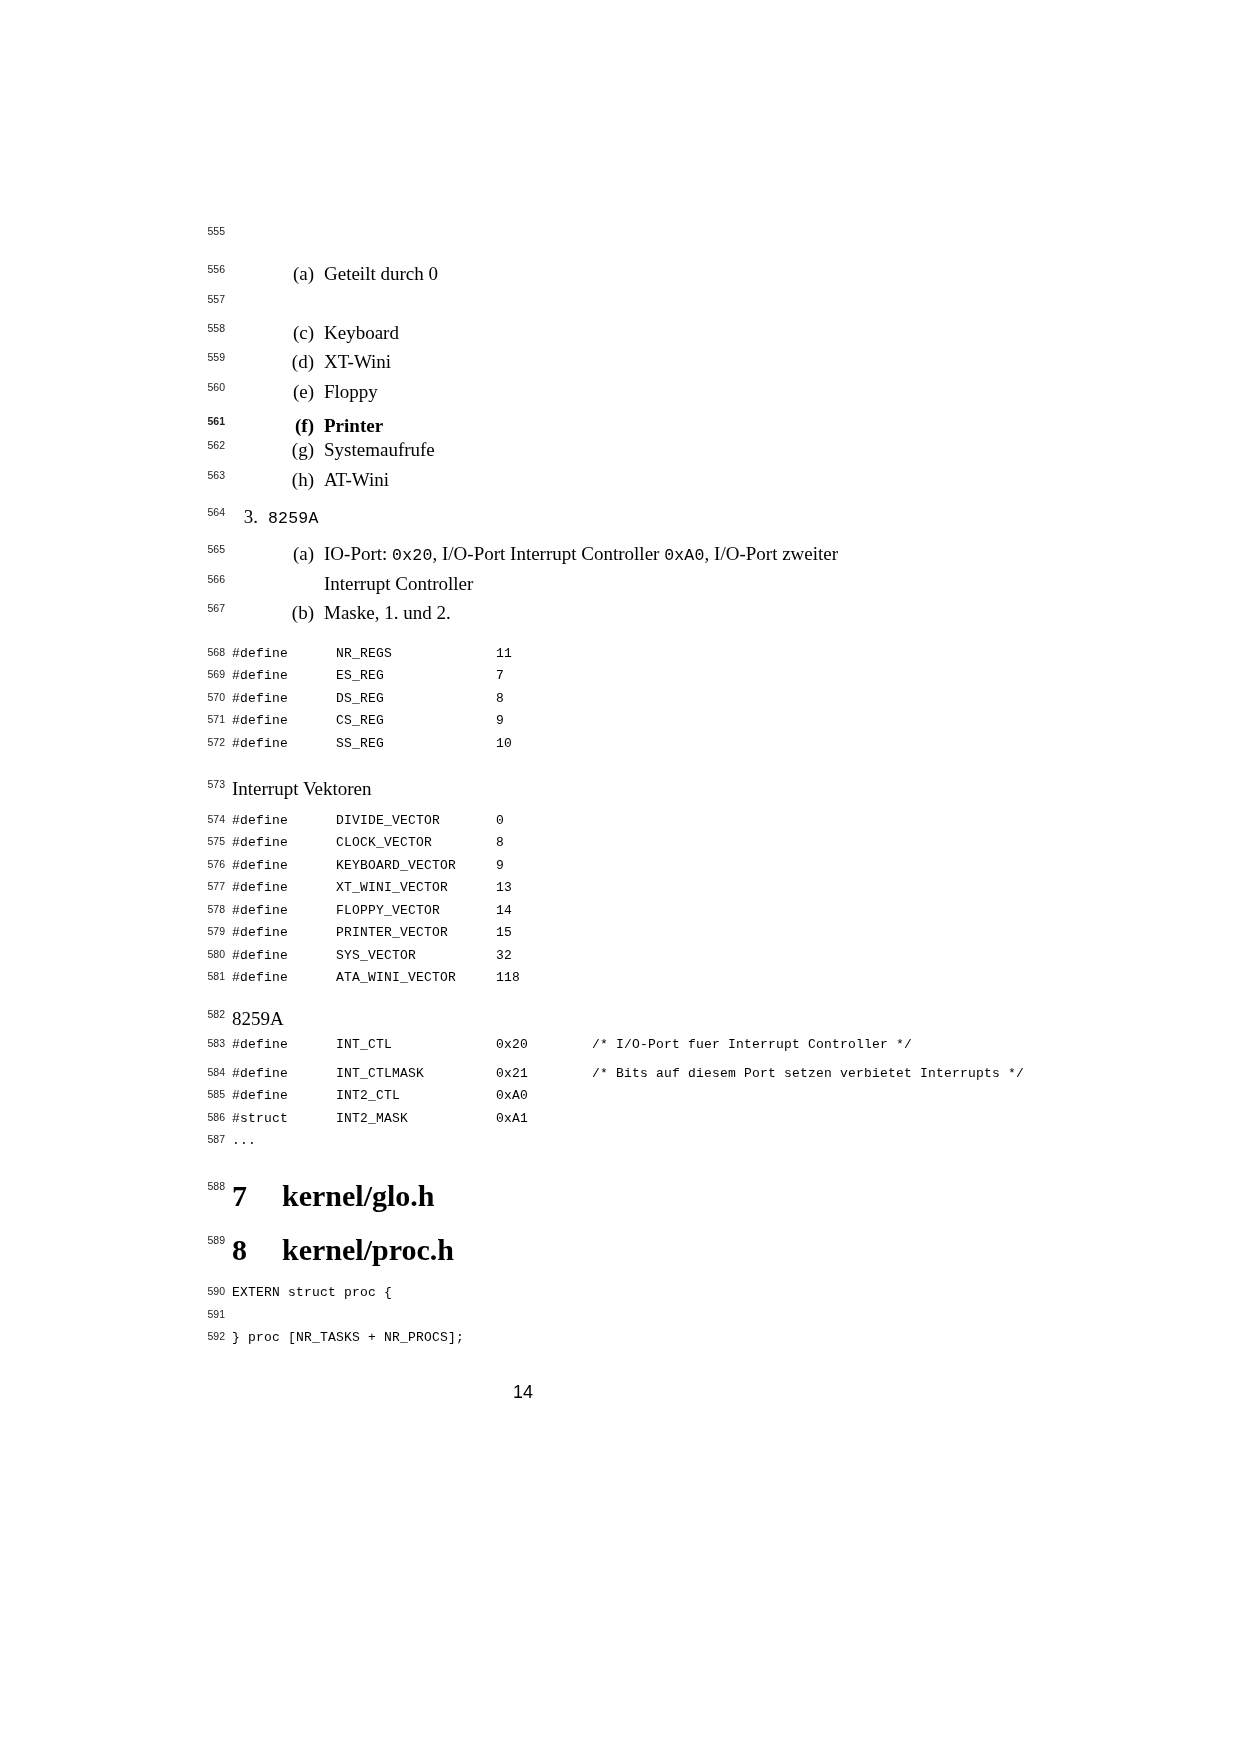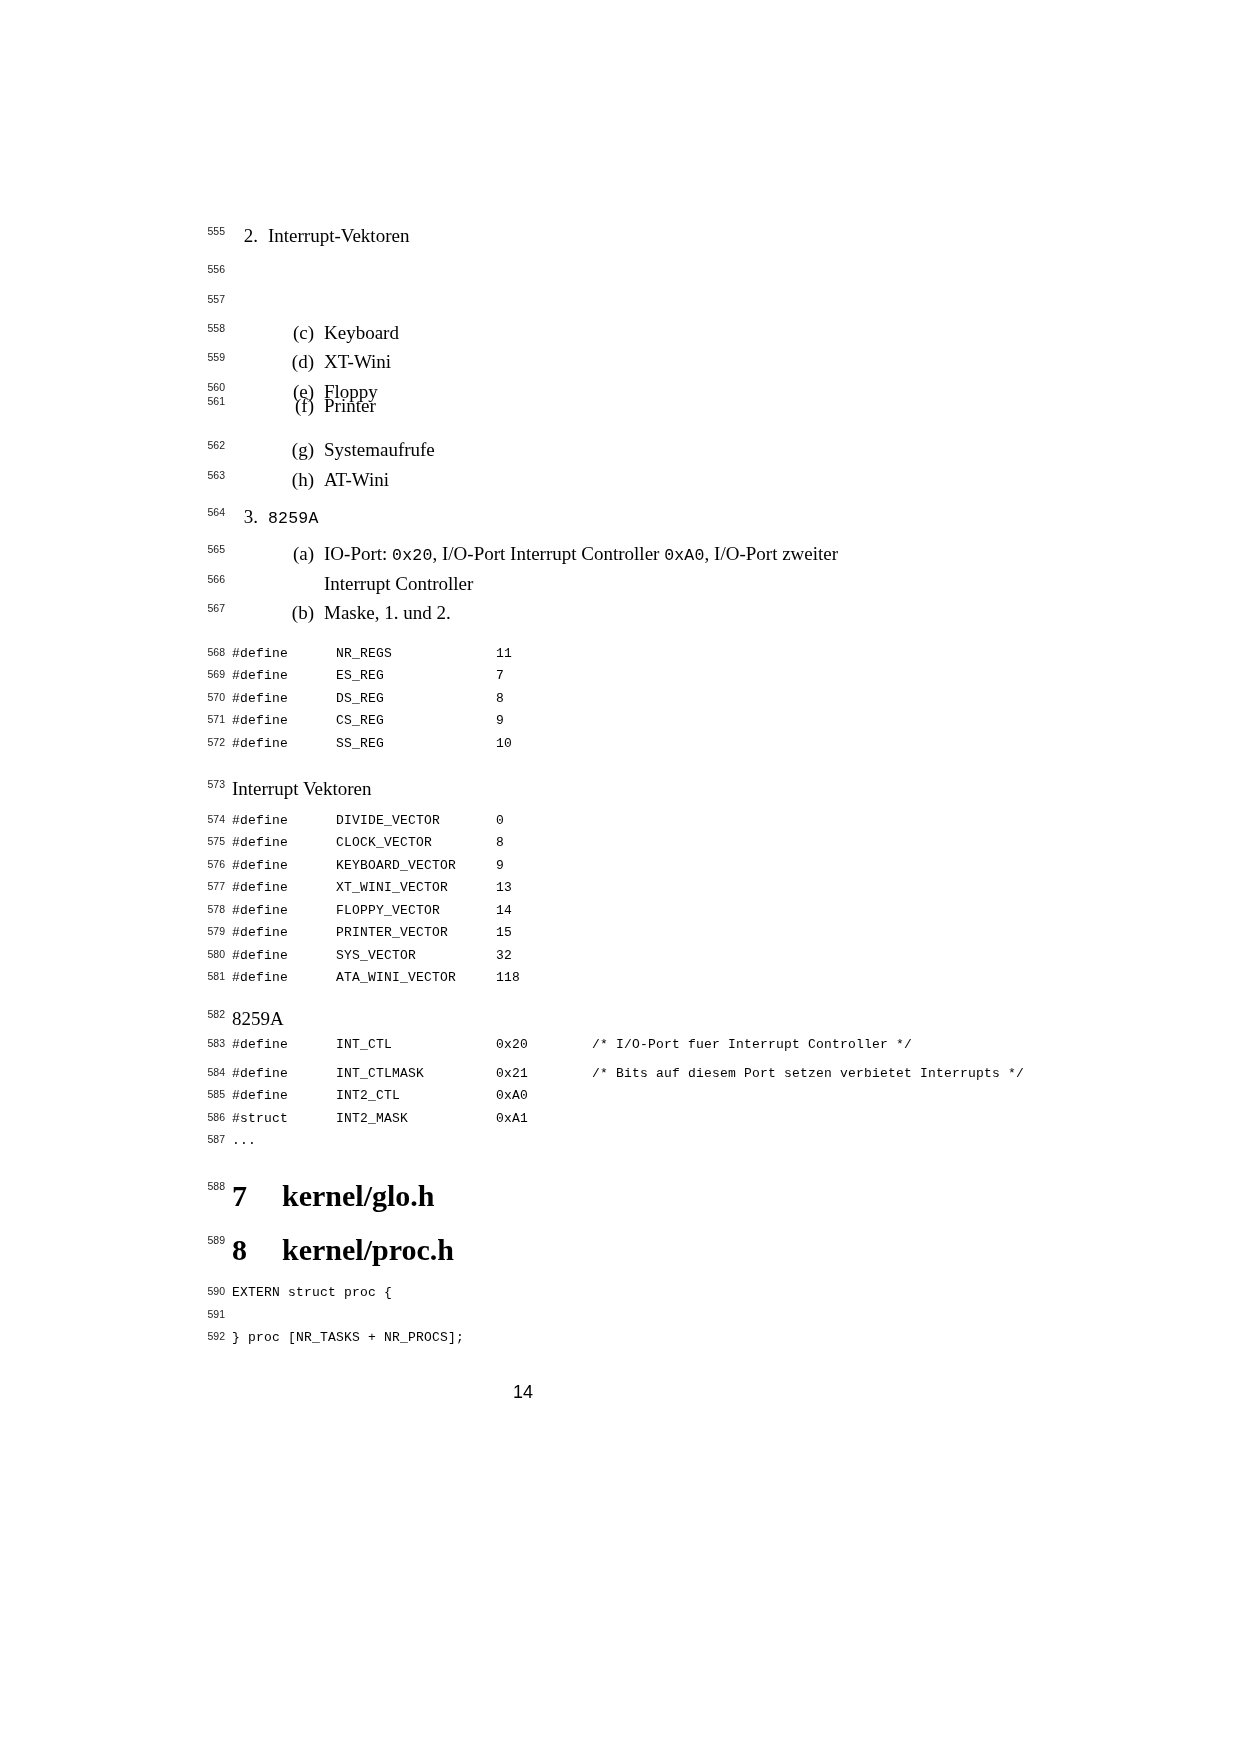--- a/index.html
+++ b/index.html
@@ -128,41 +128,41 @@
     font-size: 18px;
   }
 </style>
 </head>
 <body>
 
 <div class="page">
   <div class="content" id="content">
       <div class="row" style="position: absolute; left: 0px; top: 0px; width: 1046px;">
         <span class="lineno">555</span>
-        <span class="body prose enum1"><span class="marker">2.</span><span class="itemtext">Interrupt-Vektoren</span></span>
       </div>
       <div class="row" style="position: absolute; left: 0px; top: 38px; width: 1046px;">
         <span class="lineno">556</span>
+        <span class="body prose enum2"><span class="marker">(a)</span><span class="itemtext">Geteilt durch 0</span></span>
       </div>
       <div class="row" style="position: absolute; left: 0px; top: 68px; width: 1046px;">
         <span class="lineno">557</span>
       </div>
       <div class="row" style="position: absolute; left: 0px; top: 97px; width: 1046px;">
         <span class="lineno">558</span>
         <span class="body prose enum2"><span class="marker">(c)</span><span class="itemtext">Keyboard</span></span>
       </div>
       <div class="row" style="position: absolute; left: 0px; top: 126px; width: 1046px;">
         <span class="lineno">559</span>
         <span class="body prose enum2"><span class="marker">(d)</span><span class="itemtext">XT-Wini</span></span>
       </div>
       <div class="row" style="position: absolute; left: 0px; top: 156px; width: 1046px;">
         <span class="lineno">560</span>
         <span class="body prose enum2"><span class="marker">(e)</span><span class="itemtext">Floppy</span></span>
       </div>
-      <div class="row" style="position: absolute; left: 0px; top: 170px; width: 1046px;">
+      <div class="row" style="position: absolute; left: 0px; top: 190px; width: 1046px; font-weight: bold;">
         <span class="lineno">561</span>
         <span class="body prose enum2"><span class="marker">(f)</span><span class="itemtext">Printer</span></span>
       </div>
       <div class="row" style="position: absolute; left: 0px; top: 214px; width: 1046px;">
         <span class="lineno">562</span>
         <span class="body prose enum2"><span class="marker">(g)</span><span class="itemtext">Systemaufrufe</span></span>
       </div>
       <div class="row" style="position: absolute; left: 0px; top: 244px; width: 1046px;">
         <span class="lineno">563</span>
         <span class="body prose enum2"><span class="marker">(h)</span><span class="itemtext">AT-Wini</span></span>

